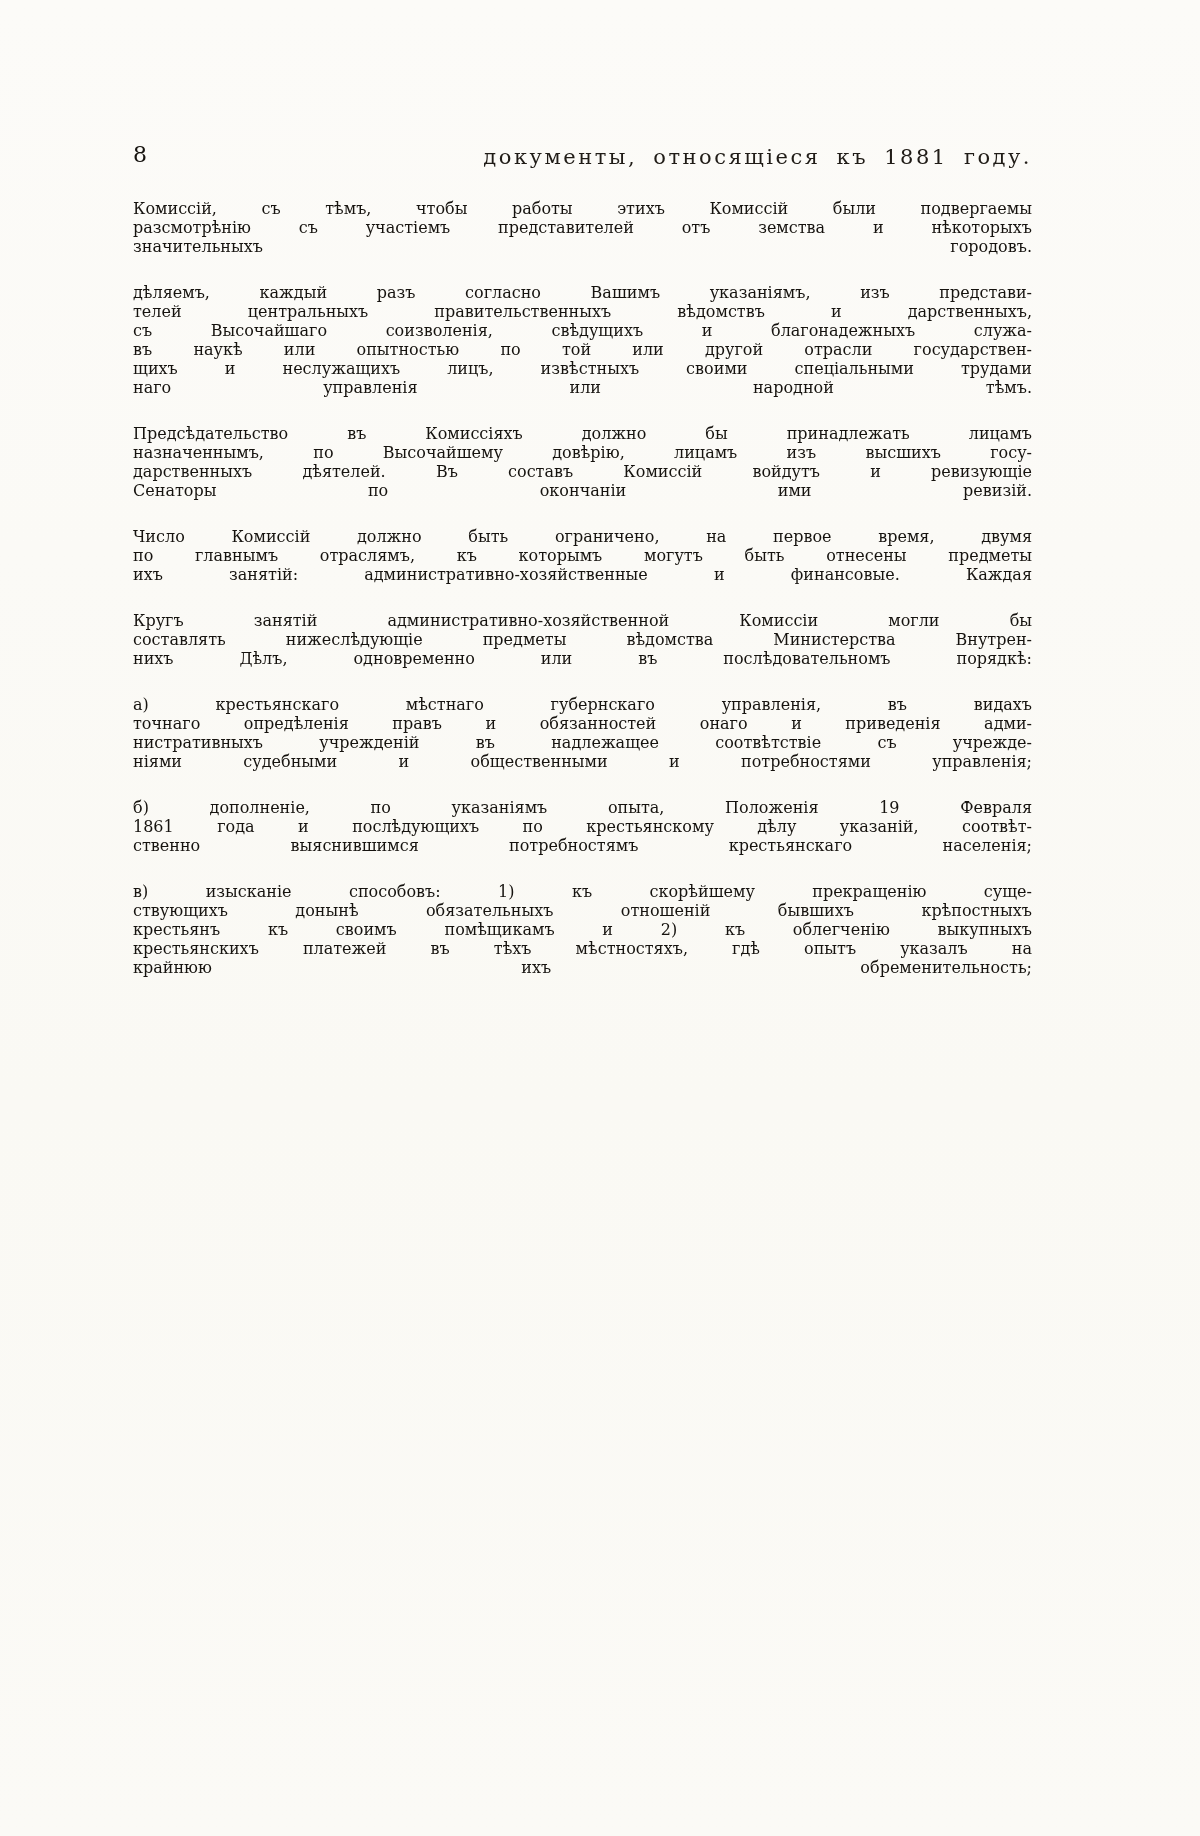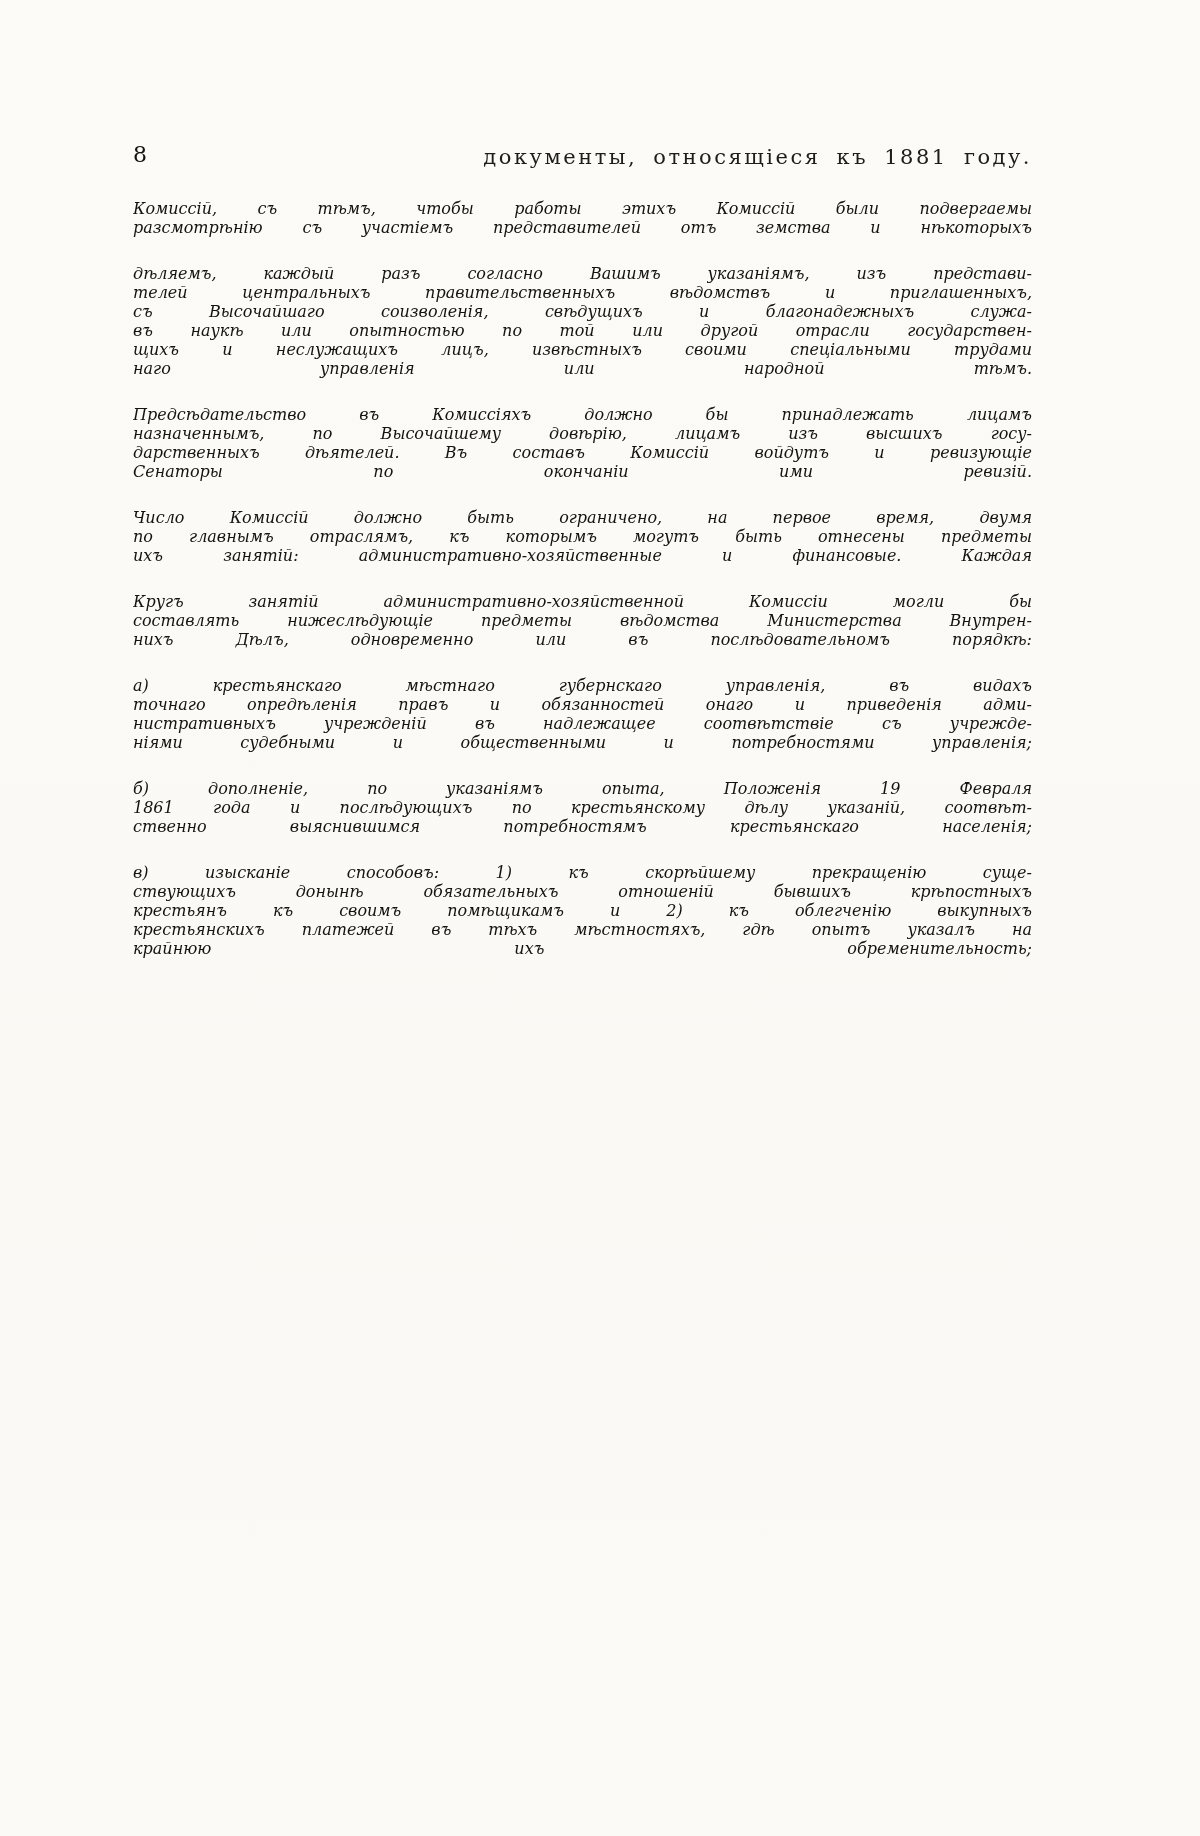--- a/index.html
+++ b/index.html
@@ -52,21 +52,20 @@
     margin: 0 0 27px 0;
     font-size: 20px;
     line-height: 37px;
   }
   .ln {
     text-align: justify;
     text-align-last: justify;
     white-space: normal;
     overflow: hidden;
     max-height: 37px;
-    font-style: italic;
   }
   .ln:last-child {
     text-align-last: left;
   }
 </style>
 </head>
 <body>
 
 <div class="sheet">
   <div class="column">
@@ -75,26 +74,27 @@
       <span class="page-number">8</span>
       <span class="running-title">документы, относящіеся къ 1881 году.</span>
     </header>
 
     <main>
 
       <p class="para">
         </p>
         <div class="ln">Комиссій, съ тѣмъ, чтобы работы этихъ Комиссій были подвергаемы</div>
         <div class="ln">разсмотрѣнію съ участіемъ представителей отъ земства и нѣкоторыхъ</div>
+        <div class="ln">значительныхъ городовъ.</div>
       <p></p>
 
       <p class="para indent">
         </p>
         <div class="ln">дѣляемъ, каждый разъ согласно Вашимъ указаніямъ, изъ представи-</div>
-        <div class="ln">телей центральныхъ правительственныхъ вѣдомствъ и приглашенныхъ,</div>
+        <div class="ln">телей центральныхъ правительственныхъ вѣдомствъ и дарственныхъ,</div>
         <div class="ln">съ Высочайшаго соизволенія, свѣдущихъ и благонадежныхъ служа-</div>
         <div class="ln">въ наукѣ или опытностью по той или другой отрасли государствен-</div>
         <div class="ln">щихъ и неслужащихъ лицъ, извѣстныхъ своими спеціальными трудами</div>
         <div class="ln">наго управленія или народной тѣмъ.</div>
       <p></p>
 
       <p class="para indent">
         </p>
         <div class="ln">Предсѣдательство въ Комиссіяхъ должно бы принадлежать лицамъ</div>
         <div class="ln">назначеннымъ, по Высочайшему довѣрію, лицамъ изъ высшихъ госу-</div>

